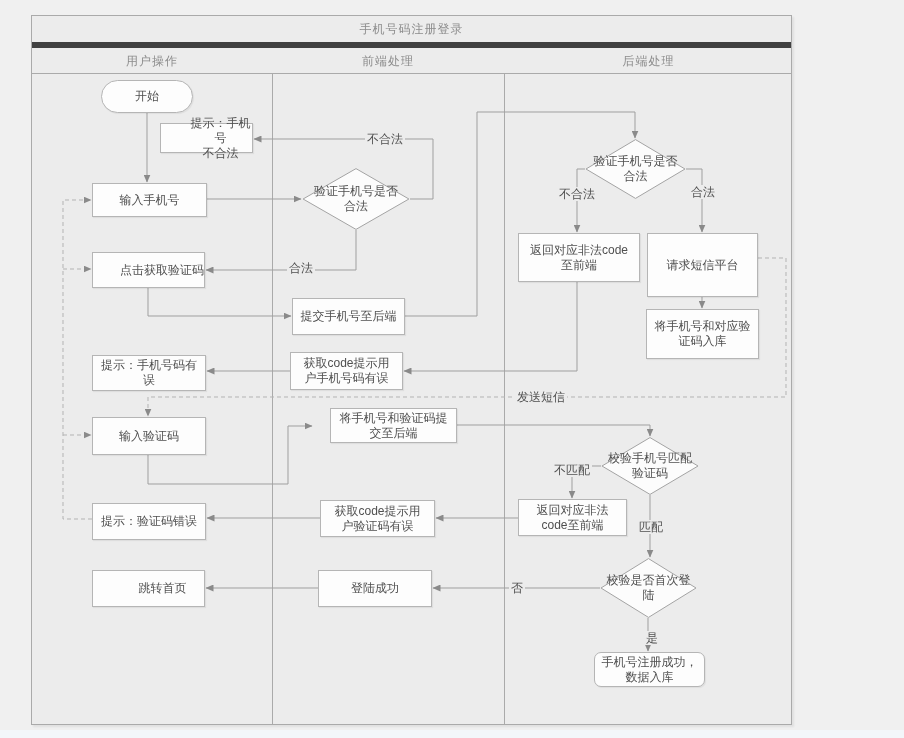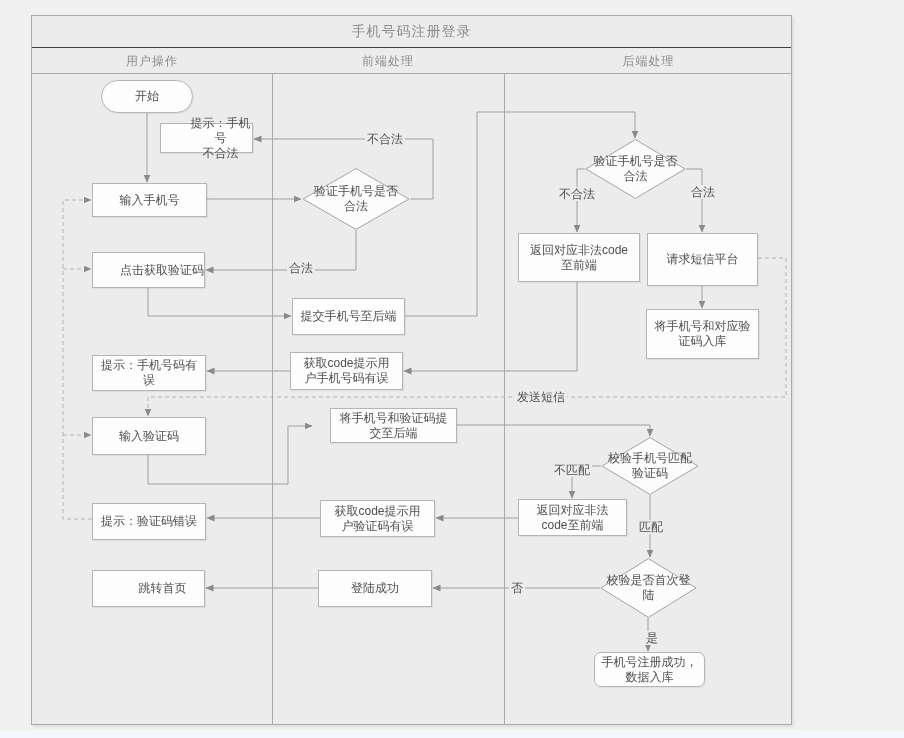--- a/index.html
+++ b/index.html
@@ -14,23 +14,23 @@
 
   
   .frame{
     position:absolute;left:31px;top:15px;width:761px;height:710px;
     border:1px solid #aaaaaa;background:#ececec;
     box-shadow:2px 2px 2px rgba(0,0,0,0.07);
     box-sizing:border-box;
   }
   .title-band{
     position:absolute;left:0;top:0;width:100%;height:32px;
-    border-bottom:1px solid #404040;box-sizing:border-box;
+    border-bottom:6px solid #404040;box-sizing:border-box;
     display:flex;align-items:center;justify-content:center;
-    color:#8c8c8c;font-size:14px;letter-spacing:1px;font-family:Liberation Mono, monospace;
+    color:#8c8c8c;font-size:12px;letter-spacing:1px;font-family:Liberation Mono, monospace;
   }
   .header-band{
     position:absolute;left:0;top:32px;width:100%;height:26px;
     border-bottom:1px solid #aaaaaa;box-sizing:border-box;
   }
   .header-cell{
     position:absolute;top:0;height:26px;
     display:flex;align-items:center;justify-content:center;
     color:#8c8c8c;font-size:12px;letter-spacing:1px;
   }
@@ -137,21 +137,21 @@
 交至后端</span></div>
       <div class="node rect" style="left: 320px; top: 500px; width: 115px; height: 37px;"><span>获取code提示用
 户验证码有误</span></div>
       <div class="node rect" style="left: 318px; top: 570px; width: 114px; height: 37px;"><span>登陆成功</span></div>
       <div class="node diamond" style="left: 585px; top: 139px; width: 101px; height: 60px;"><svg viewBox="0 0 100 100" preserveAspectRatio="none">
           <polygon points="50,1 99,50 50,99 1,50" fill="#fcfcfc" stroke="#a3a3a3" stroke-width="1" vector-effect="non-scaling-stroke"></polygon>
         </svg><span class="dtext">验证手机号是否
 合法</span></div>
       <div class="node rect" style="left: 518px; top: 233px; width: 122px; height: 49px;"><span>返回对应非法code
 至前端</span></div>
-      <div class="node rect" style="left: 647px; top: 233px; width: 111px; height: 53px;"><span>请求短信平台</span></div>
+      <div class="node rect" style="left: 647px; top: 233px; width: 111px; height: 64px;"><span>请求短信平台</span></div>
       <div class="node rect" style="left: 646px; top: 309px; width: 113px; height: 50px;"><span>将手机号和对应验
 证码入库</span></div>
       <div class="node diamond" style="left: 601px; top: 437px; width: 98px; height: 58px;"><svg viewBox="0 0 100 100" preserveAspectRatio="none">
           <polygon points="50,1 99,50 50,99 1,50" fill="#fcfcfc" stroke="#a3a3a3" stroke-width="1" vector-effect="non-scaling-stroke"></polygon>
         </svg><span class="dtext">校验手机号匹配
 验证码</span></div>
       <div class="node rect" style="left: 518px; top: 499px; width: 109px; height: 37px;"><span>返回对应非法
 code至前端</span></div>
       <div class="node diamond" style="left: 600px; top: 558px; width: 97px; height: 60px;"><svg viewBox="0 0 100 100" preserveAspectRatio="none">
           <polygon points="50,1 99,50 50,99 1,50" fill="#fcfcfc" stroke="#a3a3a3" stroke-width="1" vector-effect="non-scaling-stroke"></polygon>

